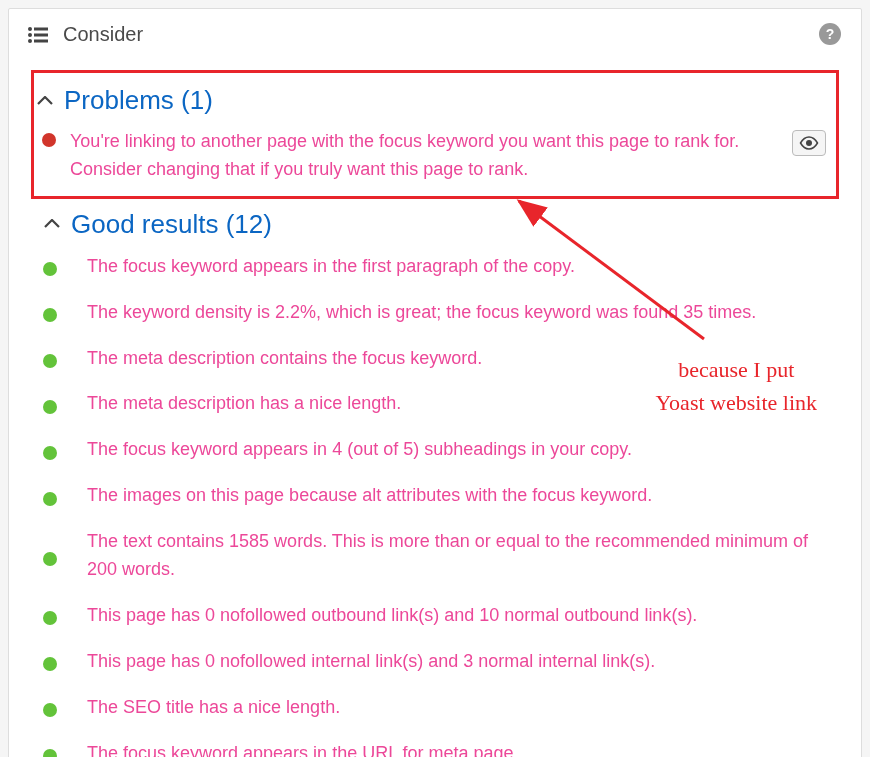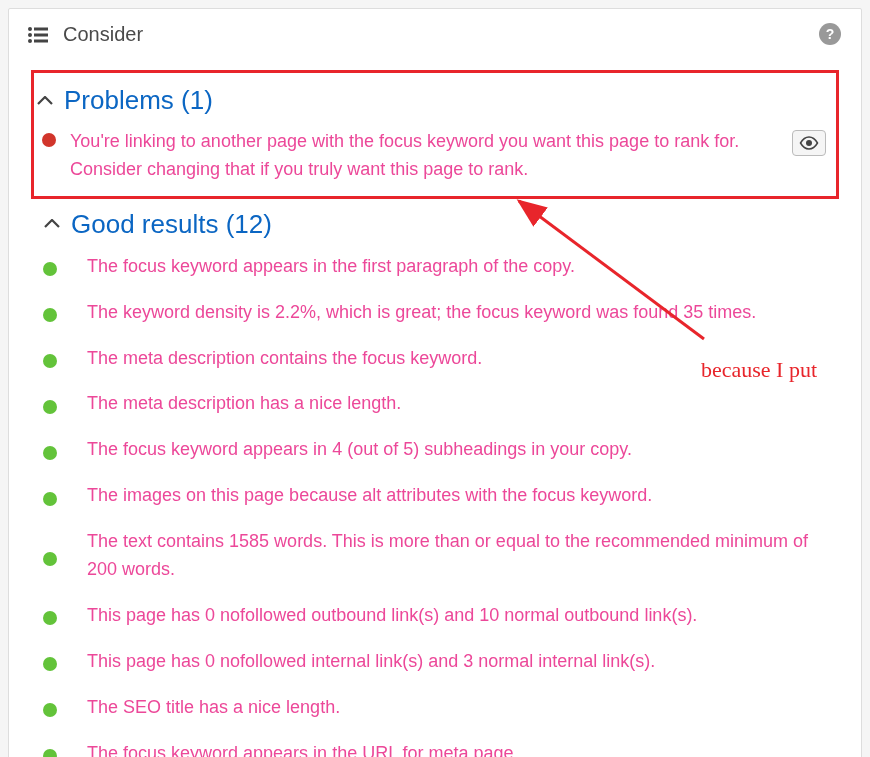--- a/index.html
+++ b/index.html
@@ -249,16 +249,17 @@
     <svg width="854" height="757" style="position:absolute;top:0;left:0;">
       <defs>
         <marker id="arrowhead" markerWidth="10" markerHeight="8" refX="9" refY="4" orient="auto">
           <polygon points="0 0, 10 4, 0 8" fill="#e8252b"></polygon>
         </marker>
       </defs>
       <line x1="695" y1="330" x2="510" y2="192" stroke="#e8252b" stroke-width="3" marker-end="url(#arrowhead)"></line>
     </svg>
     <div class="annotation-text">
       <div>because I put</div>
+      <div>Yoast website link</div>
     </div>
   </div>
 
 </div>
 
 </body></html>

